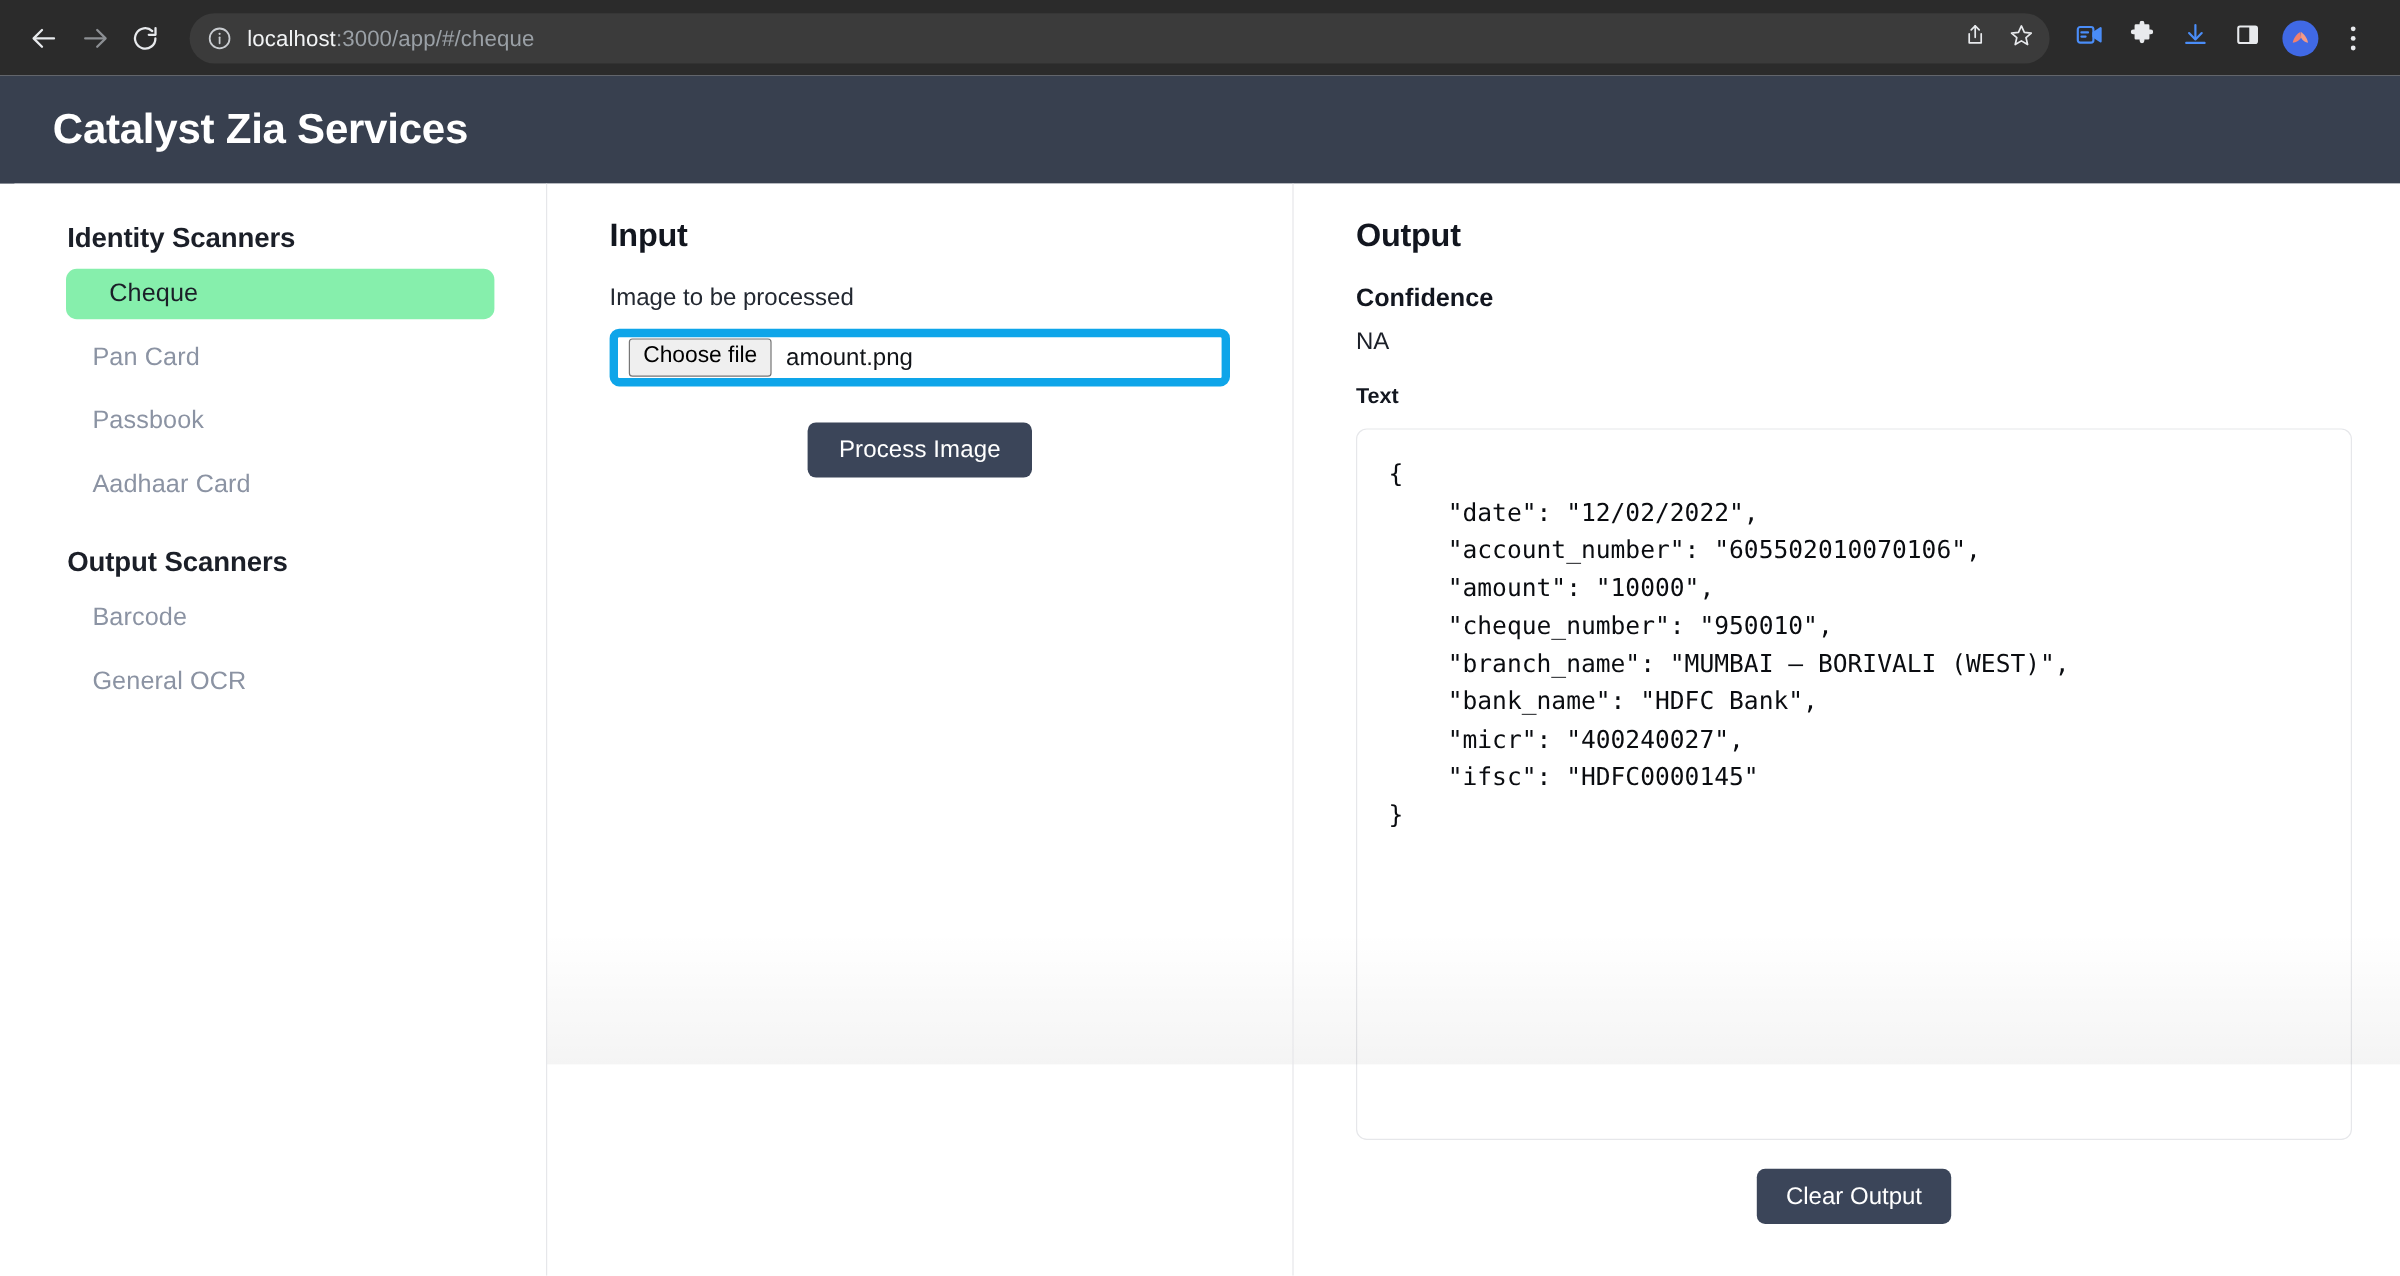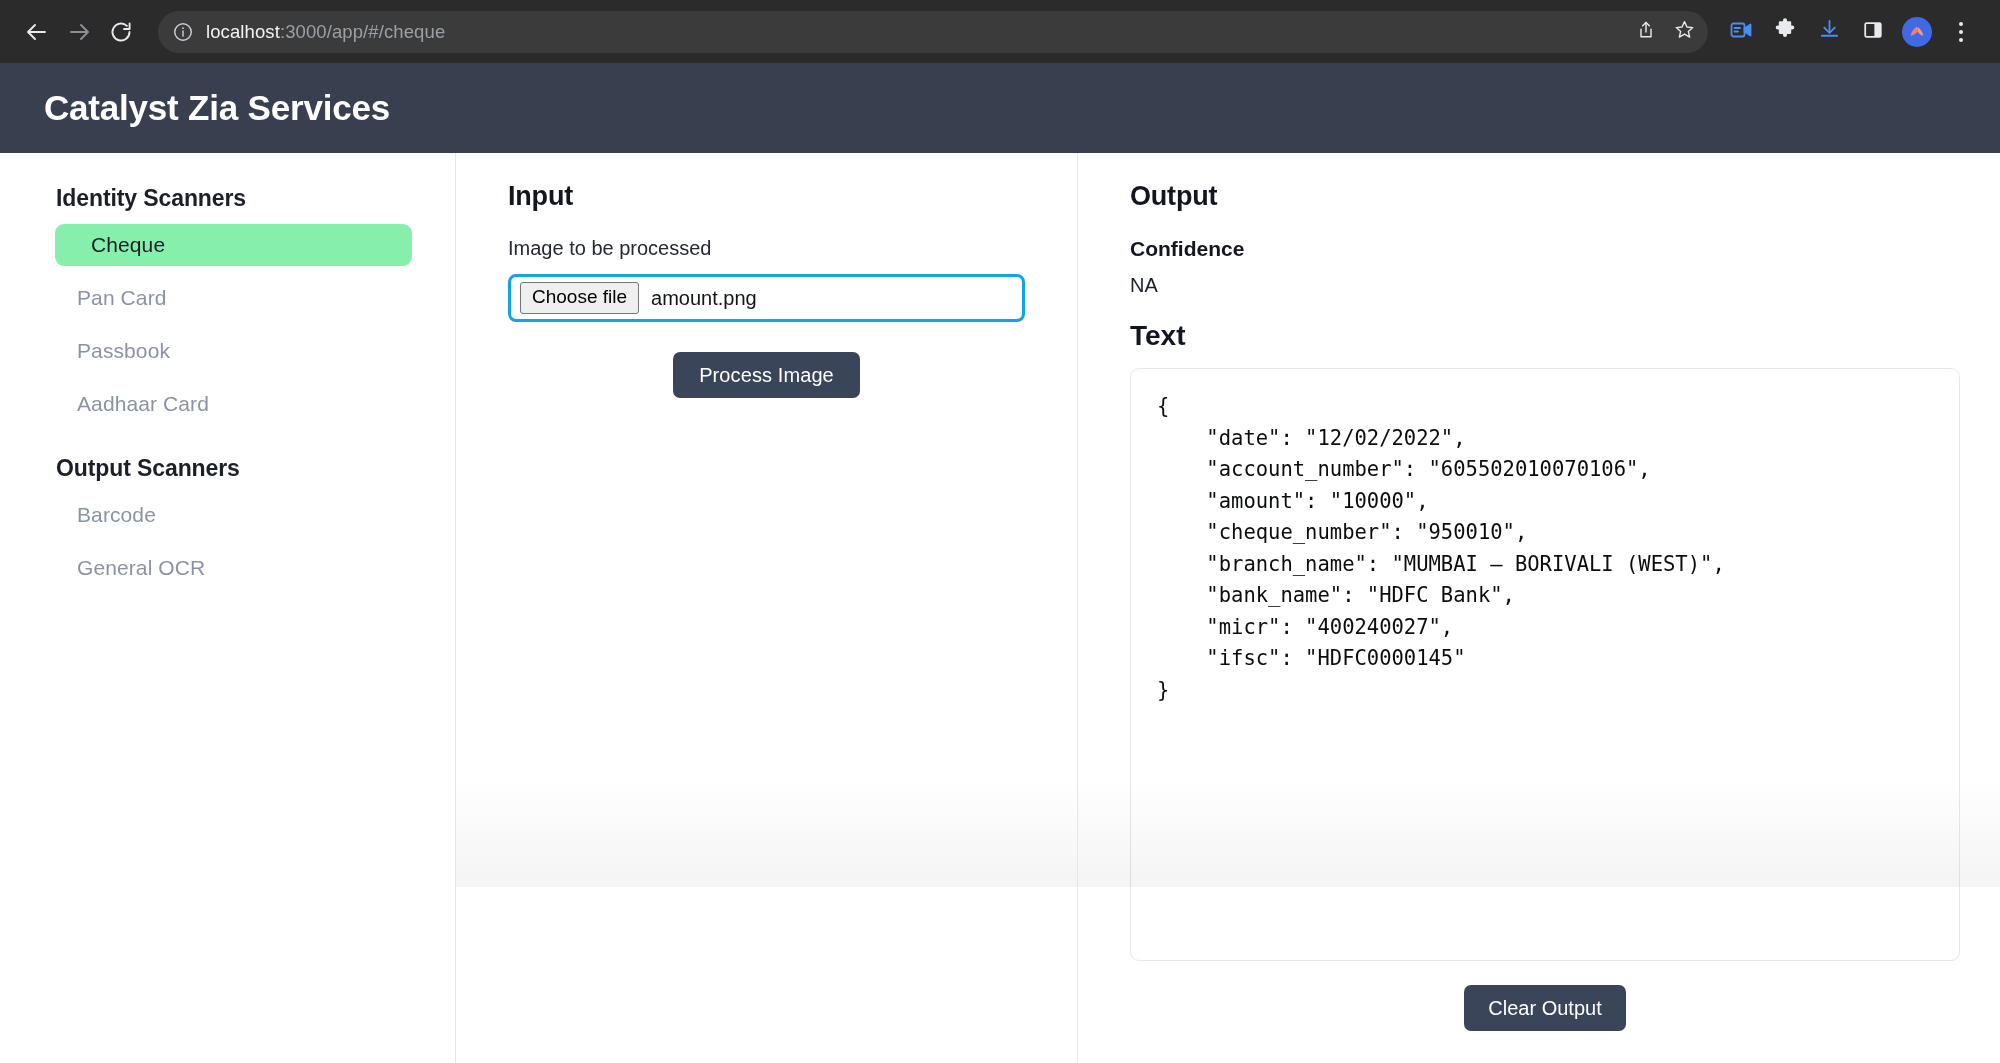--- a/index.html
+++ b/index.html
@@ -210,21 +210,21 @@
     margin-bottom: 25px;
   }
   .field-label {
     font-size: 20px;
     color: #232831;
     margin-bottom: 14px;
   }
   .file-input {
     width: 100%;
     height: 48px;
-    border: 3px solid #0ea5e9;
+    border: 7px solid #0ea5e9;
     border-radius: 8px;
     background: #ffffff;
     display: flex;
     align-items: center;
     padding: 0 9px;
   }
   .choose-file-btn {
     border: 1px solid #767676;
     background: #efefef;
     border-radius: 3px;
@@ -270,21 +270,21 @@
     font-weight: bold;
     color: #12161f;
     margin-bottom: 13px;
   }
   .sub-value {
     font-size: 20px;
     color: #1b1f28;
     margin-bottom: 23px;
   }
   .text-heading {
-    font-size: 28px;
+    font-size: 18px;
     font-weight: bold;
     color: #12161f;
     margin-bottom: 16px;
   }
   .output-box {
     width: 100%;
     height: 593px;
     border: 1px solid #e6e7ea;
     border-radius: 9px;
     background: #ffffff;

